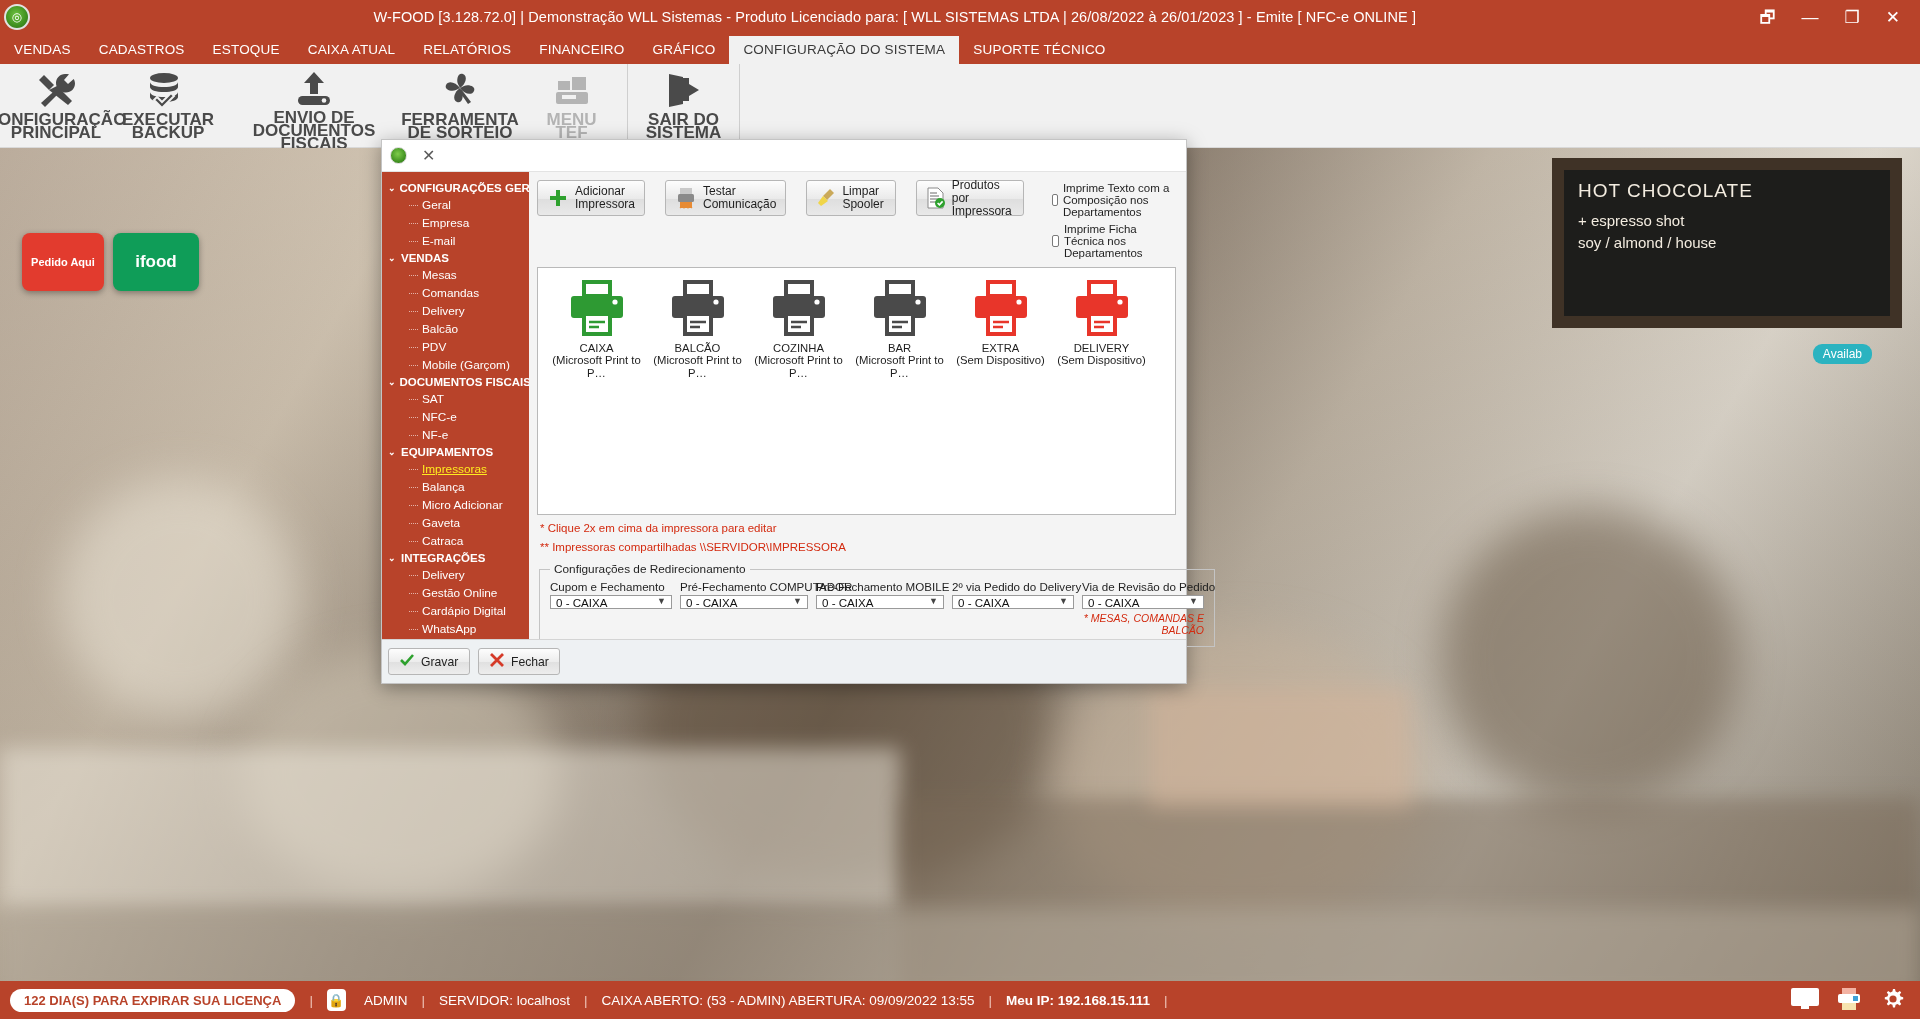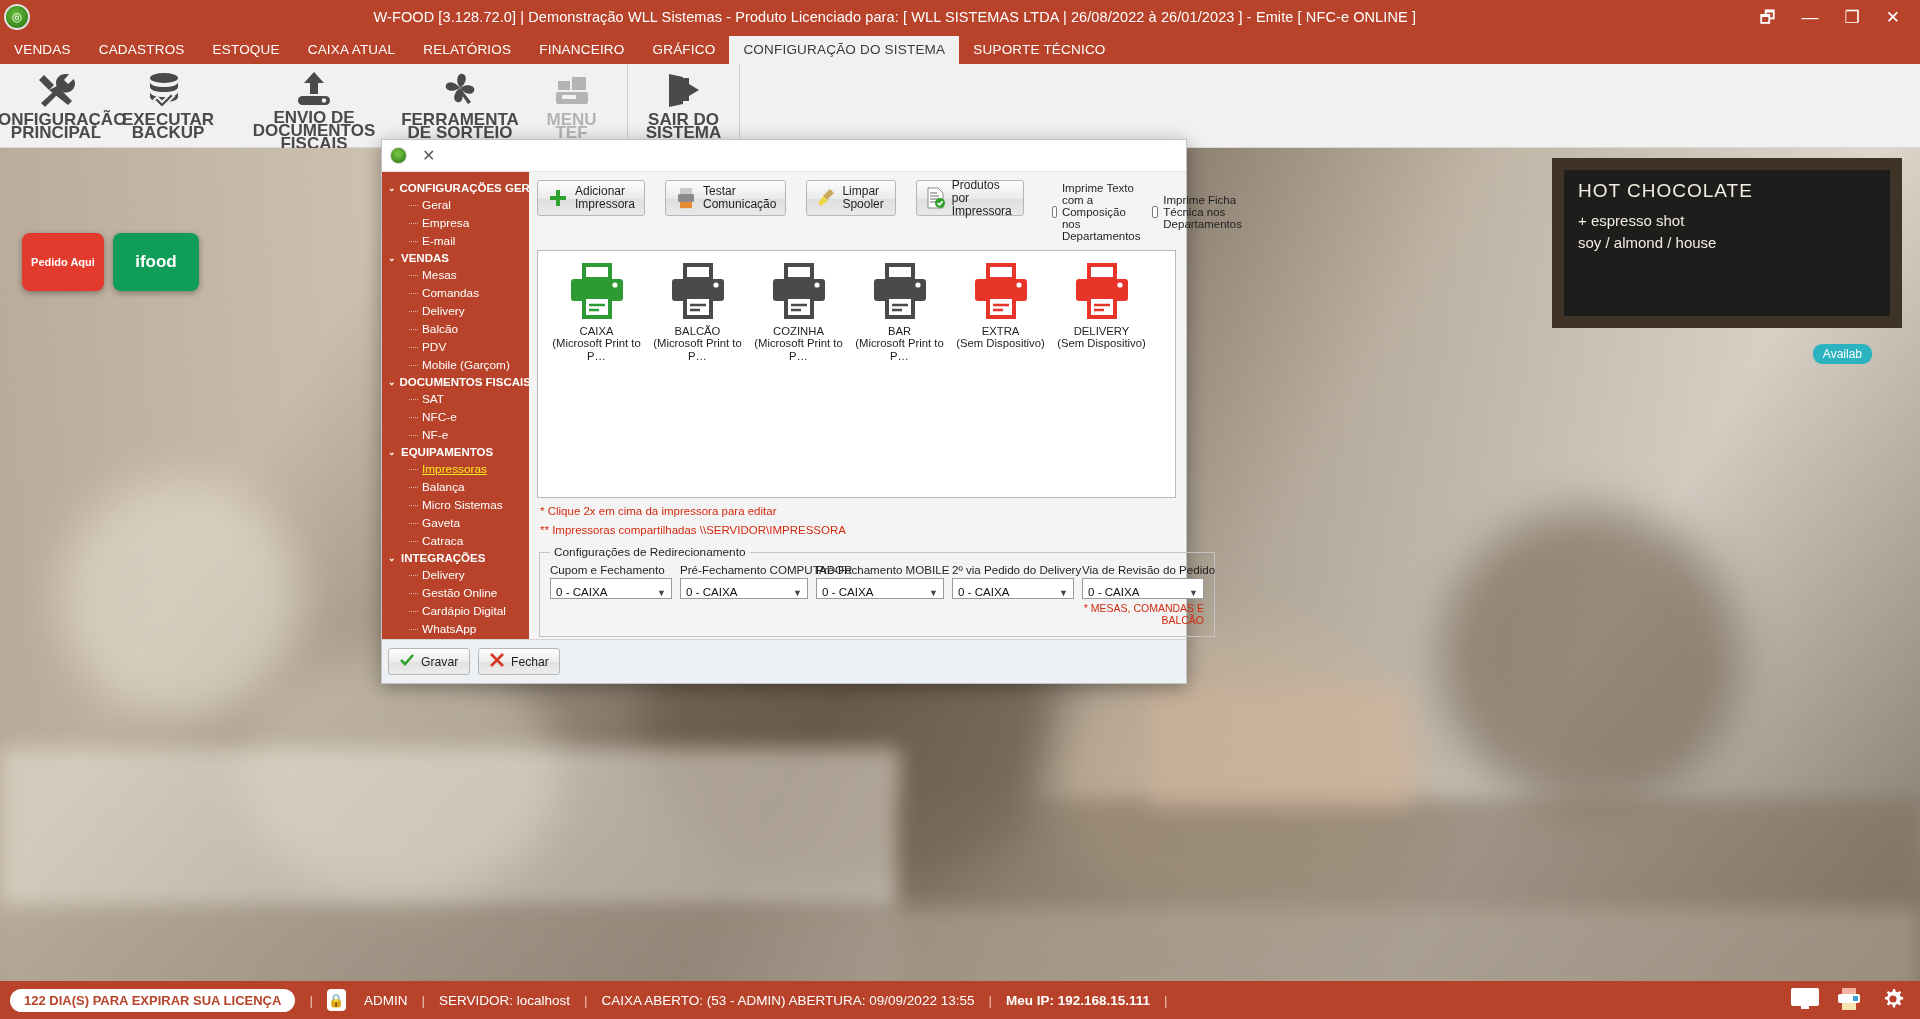--- a/index.html
+++ b/index.html
@@ -136,21 +136,21 @@
 
   #tb-row { display: flex; align-items: flex-start; gap: 20px; }
   .tbtn {
     height: 36px; display: flex; align-items: center; gap: 6px;
     background: linear-gradient(180deg,#fdfdfd 0%, #eaeaea 52%, #dedede 53%, #e9e9e9 100%);
     border: 1px solid #b6b6b6; border-radius: 3px; padding: 0 9px;
     font-size: 12px; color: #1f1f1f; white-space: pre-line; line-height: 13px;
   }
   .tbtn .tico { width: 22px; height: 24px; display:flex;align-items:center;justify-content:center; }
 
-  .chk-col { margin-left: 8px; display: flex; flex-direction: row; gap: 5px; padding-top: 2px; }
+  .chk-col { margin-left: 8px; display: flex; flex-direction: column; gap: 5px; padding-top: 2px; }
   .chk-row { display: flex; align-items: center; gap: 5px; font-size: 11.5px; color: #1f1f1f; }
   .chk-box { width: 12px; height: 12px; border: 1px solid #7a7a7a; background: #fff; border-radius: 2px; }
 
   #printer-panel {
     margin-top: 8px; height: 248px; background: #fff;
     border: 1px solid #b9b9b9; padding: 12px 8px;
     display: flex; gap: 0; align-items: flex-start;
   }
   .printer {
     width: 101px; display: flex; flex-direction: column;
@@ -162,26 +162,26 @@
   .hint { font-size: 11.5px; color: #d32a0f; margin: 7px 0 0 3px; }
 
   fieldset#redir {
     margin: 9px 2px 0 2px; border: 1px solid #c4c4c4; padding: 4px 10px 10px 10px;
   }
   fieldset#redir legend { font-size: 11.8px; color: #1f1f1f; padding: 0 4px; }
   #redir-row { display: flex; gap: 8px; }
   .rfield { display: flex; flex-direction: column; }
   .rlabel { font-size: 11.6px; color: #1f1f1f; margin-bottom: 2px; white-space: nowrap; }
   .rselect {
-    height: 21px; background: #fff; border: 1px solid #9a9a9a;
-    display: flex; align-items: flex-end; justify-content: space-between;
+    height: 14px; background: #fff; border: 1px solid #9a9a9a;
+    display: flex; align-items: flex-start; justify-content: space-between;
     padding: 0 5px; font-size: 11.6px; color: #111;
   }
   .rselect .chev { font-size: 9px; color: #444; }
-  .redir-note { font-size: 10.5px; color: #d32a0f; text-align: right; margin-top: 3px; }
+  .redir-note { font-size: 10.5px; color: #d32a0f; text-align: right; margin-top: 3px; font-style: italic; }
 
   #cw-footer {
     height: 44px; background: #eef1f3; border-top: 1px solid #d4d4d4;
     display: flex; align-items: center; padding-left: 6px; gap: 8px;
   }
   .fbtn {
     height: 27px; min-width: 82px; display: flex; align-items: center; gap: 6px;
     background: linear-gradient(180deg,#fdfdfd 0%, #ececec 52%, #e0e0e0 53%, #ededed 100%);
     border: 1px solid #b6b6b6; border-radius: 3px; padding: 0 10px;
     font-size: 12.2px; color: #1f1f1f;
@@ -390,21 +390,21 @@
       <div class="tree-leaf">SAT</div>
       <div class="tree-leaf">NFC-e</div>
       <div class="tree-leaf">NF-e</div>
 
       <div class="tree-grp">
           <span class="caret">⌄</span>
           <span>EQUIPAMENTOS</span>
         </div>
       <div class="tree-leaf selected">Impressoras</div>
       <div class="tree-leaf">Balança</div>
-      <div class="tree-leaf">Micro Sistemas</div>
+      <div class="tree-leaf">Micro Adicionar</div>
       <div class="tree-leaf">Gaveta</div>
       <div class="tree-leaf">Catraca</div>
 
       <div class="tree-grp">
           <span class="caret">⌄</span>
           <span>INTEGRAÇÕES</span>
         </div>
       <div class="tree-leaf">Delivery</div>
       <div class="tree-leaf">Gestão Online</div>
       <div class="tree-leaf">Cardápio Digital</div>

